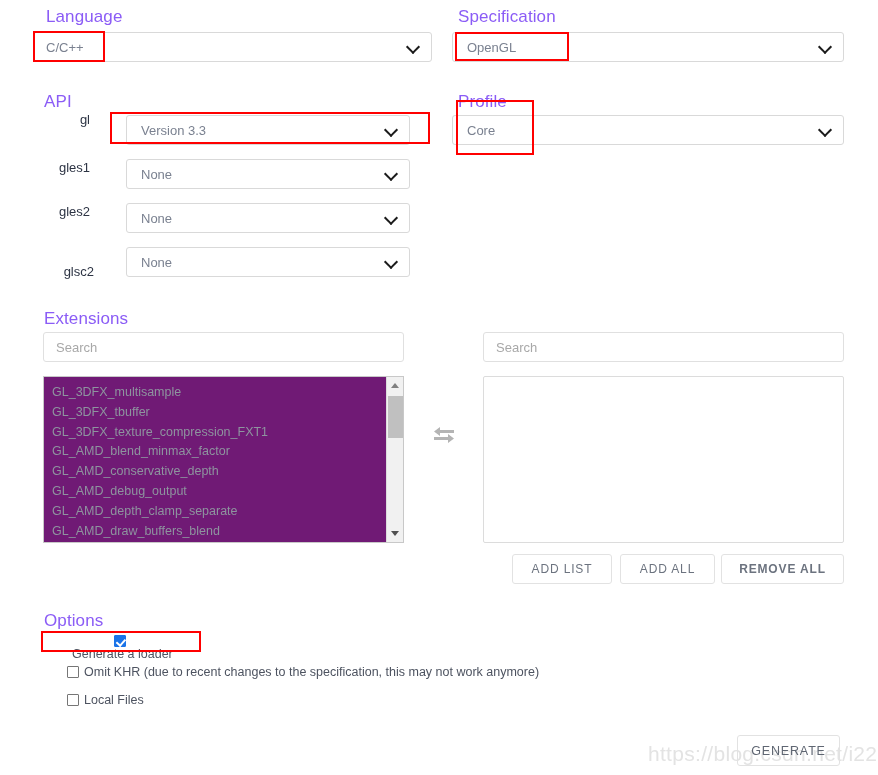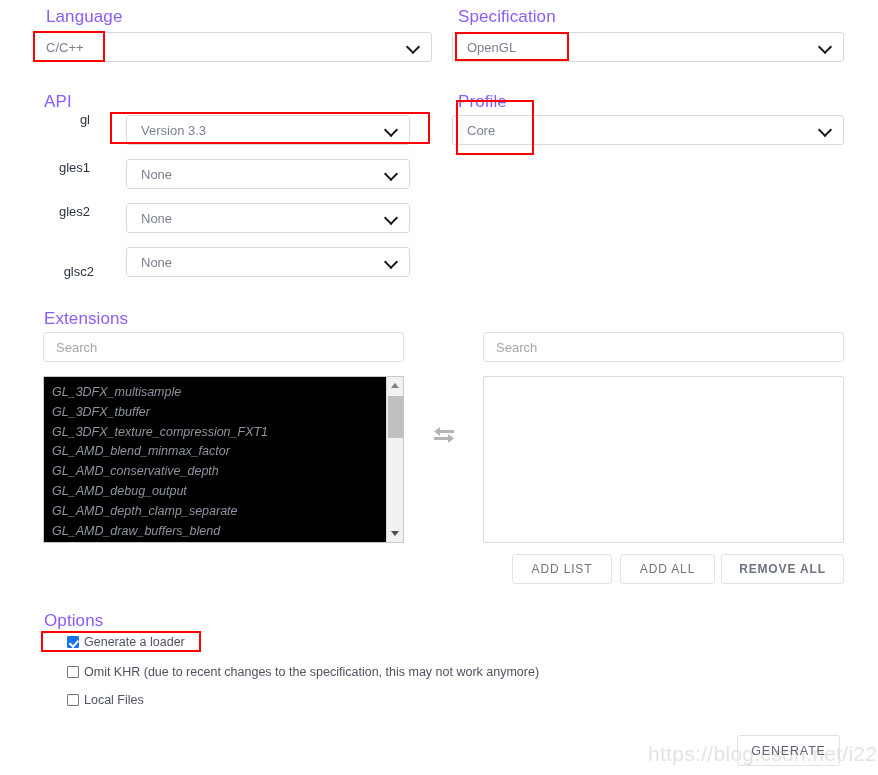--- a/index.html
+++ b/index.html
@@ -81,23 +81,22 @@
     display: flex;
     align-items: center;
     padding: 0 12px;
   }
   .txtinput .ph { font-size: 13px; color: #a8a8a8; }
 
   
   .listbox {
     position: absolute;
     border: 1px solid #c8c8c8;
-    background: #000000;
+    background: #701a75;
     overflow: hidden;
-    font-style: italic;
   }
   .listbox .inner {
     position: absolute;
     left: 0; top: 0; right: 17px; bottom: 0;
     padding: 6px 0 0 8px;
     overflow: hidden;
   }
   .ext-item {
     font-size: 12.5px;
     color: #8e949f;
@@ -299,21 +298,21 @@
   </div>
 
   <div class="emptybox" style="left:483px; top:376px; width:361px; height:167px;"></div>
 
   <div class="btn" style="left:512px; top:554px; width:100px;">ADD LIST</div>
   <div class="btn" style="left:620px; top:554px; width:95px;">ADD ALL</div>
   <div class="btn" style="left:721px; top:554px; width:123px;font-weight:bold;">REMOVE ALL</div>
 
   <div class="section-label" style="left:44px; top:611px;">Options</div>
 
-  <div class="cbrow" style="left:67px; top:635px;">
+  <div class="cbrow" style="left:67px; top:635px;flex-direction:column;">
     <span class="cb checked"></span>
     <span class="lbl">Generate a loader</span>
   </div>
   <div class="redbox" style="left:41px; top:631px; width:160px; height:21px;"></div>
 
   <div class="cbrow" style="left:67px; top:665px;">
     <span class="cb"></span>
     <span class="lbl">Omit KHR (due to recent changes to the specification, this may not work anymore)</span>
   </div>
 

